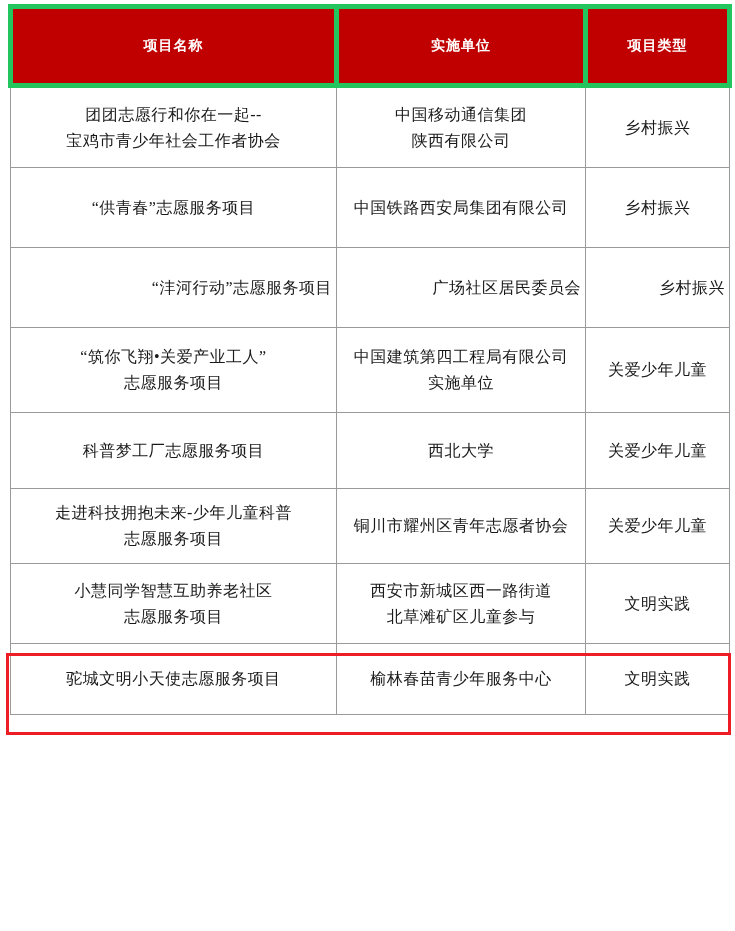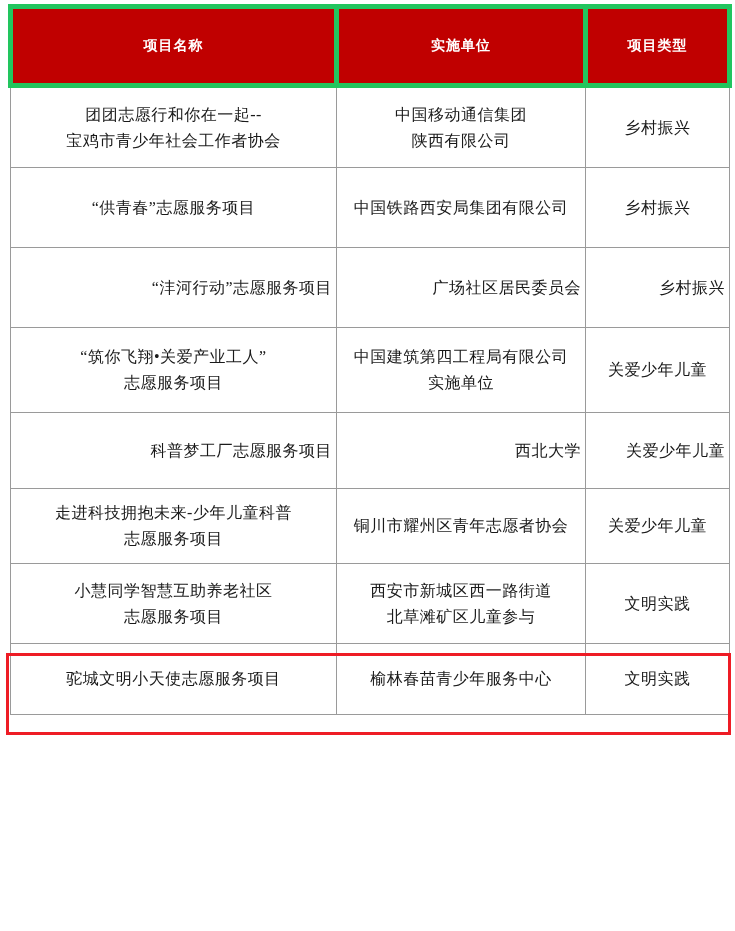--- a/index.html
+++ b/index.html
@@ -50,21 +50,21 @@
     padding: 6px 4px;
     letter-spacing: 0.5px;
   }
   table.proj-table tr.r-1 td { height: 67px; }
   table.proj-table tr.r-2 td { height: 67px; }
   table.proj-table tr.r-3 td { height: 67px; text-align: right; }
   table.proj-table tr.r-4 td { height: 78px; }
   table.proj-table tr.r-5 td { height: 72px; }
   table.proj-table tr.r-6 td { height: 62px; }
   table.proj-table tr.r-7 td { height: 72px; }
-  table.proj-table tr.r-8 td { height: 63px; text-align: right; }
+  table.proj-table tr.r-8 td { height: 63px; }
   table.proj-table tr.r-9 td { height: 62px; }
   table.proj-table tr.r-10 td { height: 67px; }
   table.proj-table tr.r-11 td { height: 58px; }
 
   .cell-line { display: block; }
 
   
   .highlight-box {
     position: absolute;
     border: 3px solid #ee1c25;

